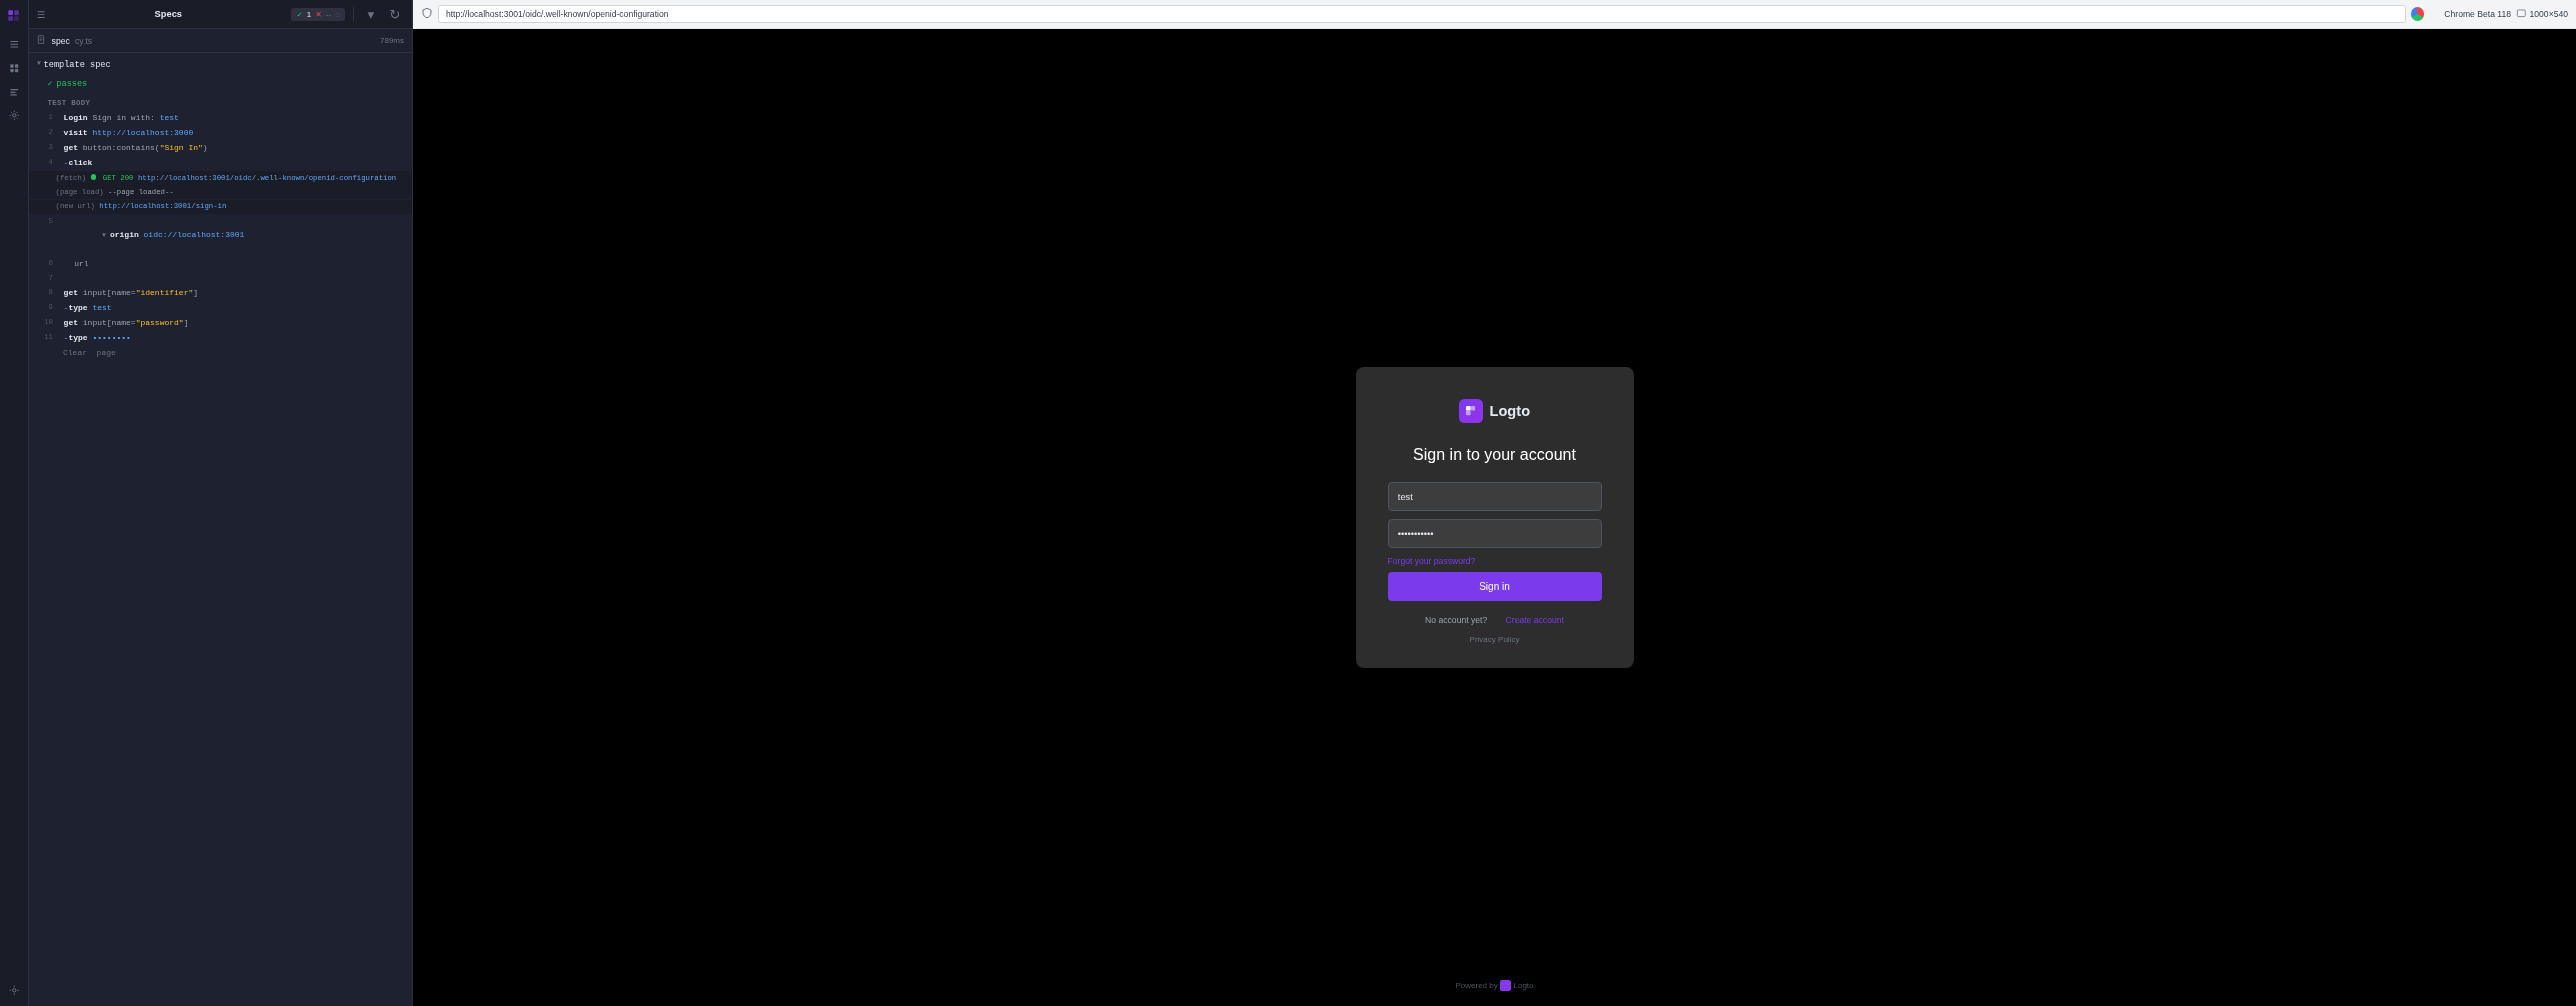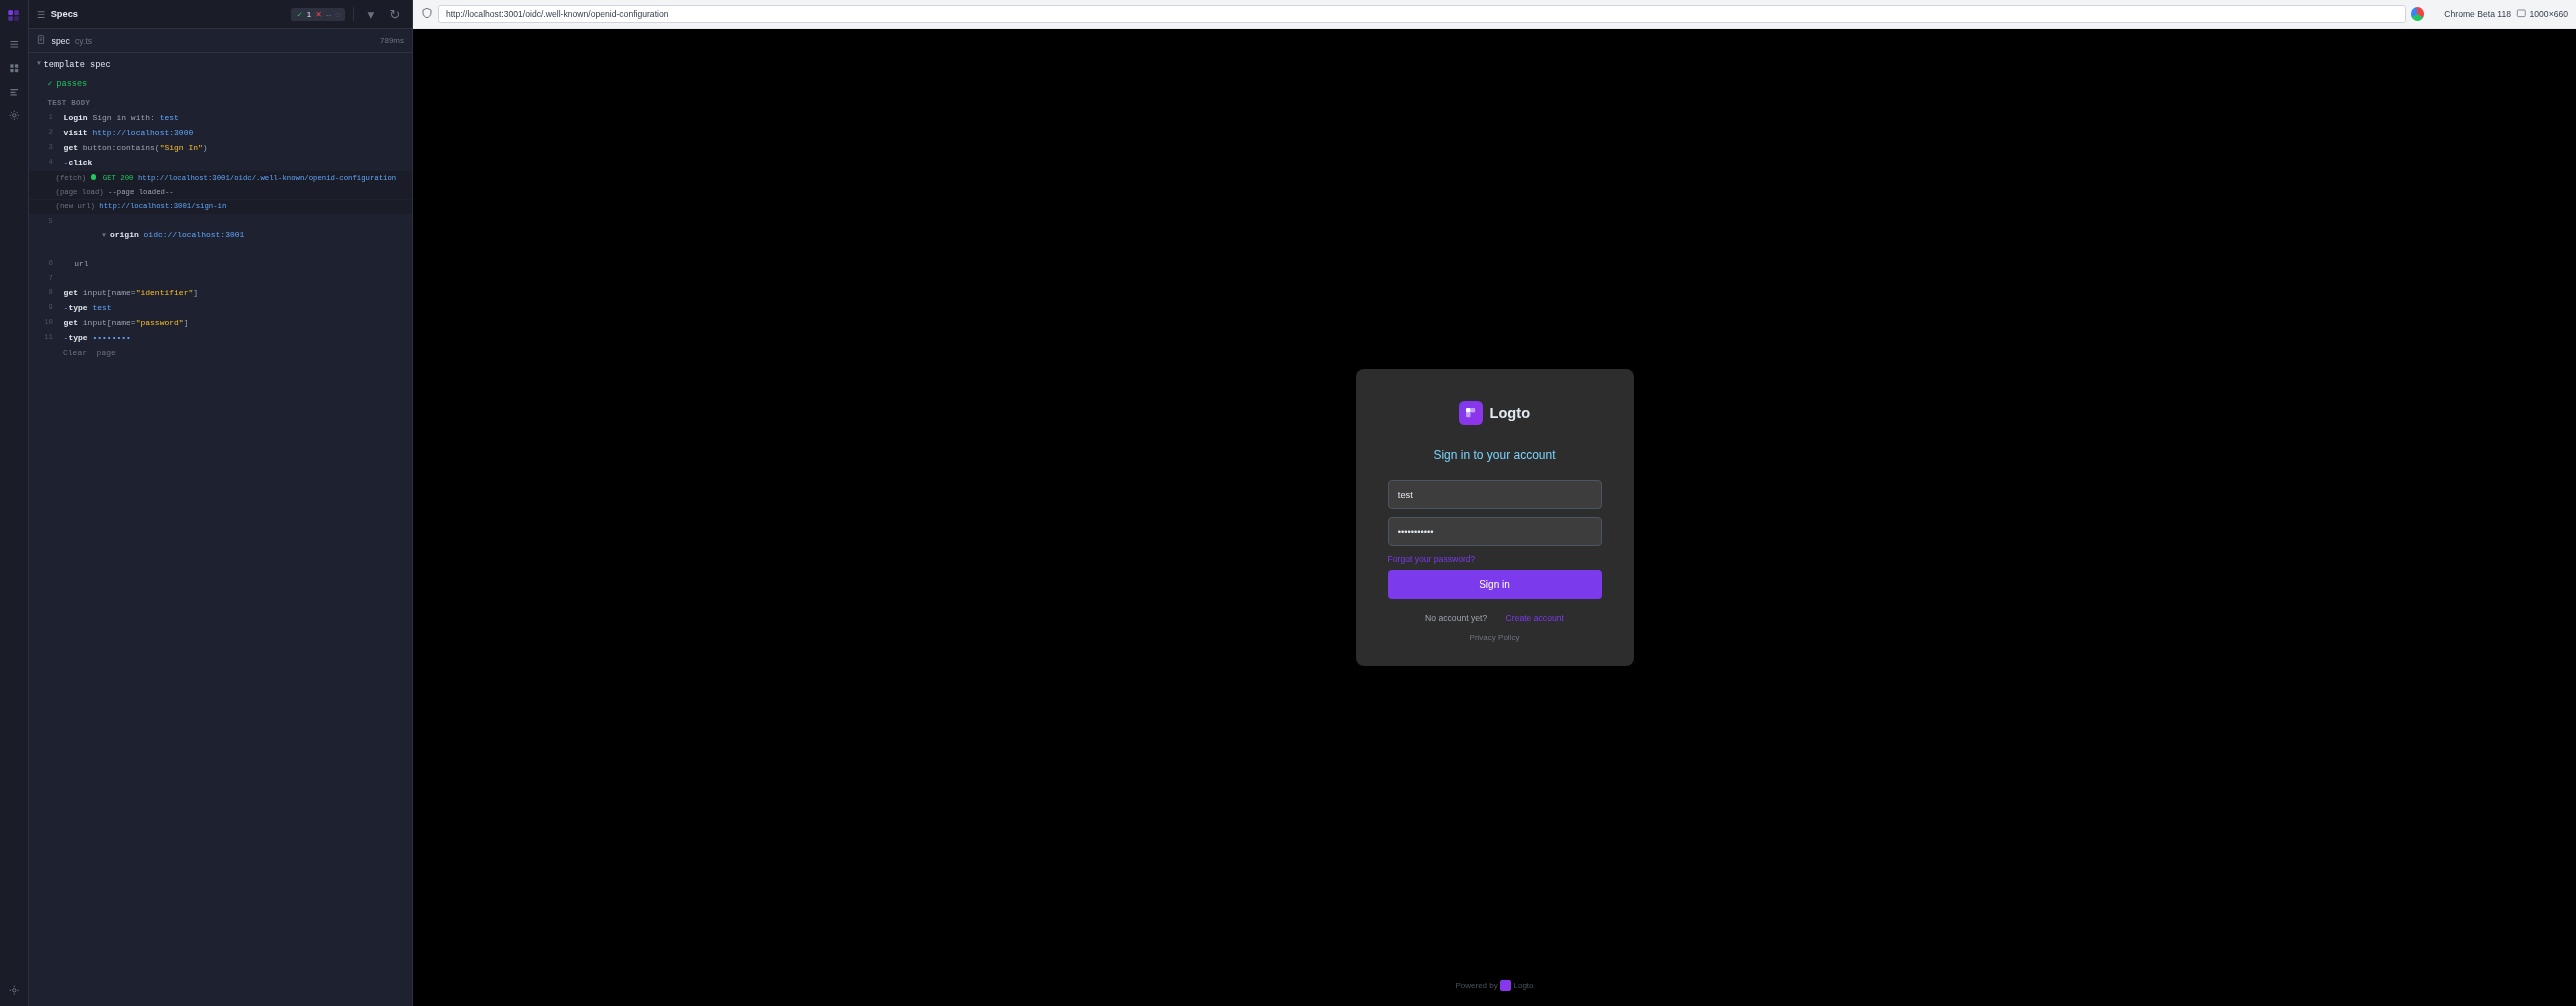--- a/index.html
+++ b/index.html
@@ -58,20 +58,21 @@
       align-items: center;
       padding: 0 8px;
       gap: 5.3px;
       border-bottom: 0.7px solid #2d3140;
     }
     .toolbar-title {
       color: #e2e8f0;
       font-weight: 600;
       font-size: 9.3px;
       flex: 1;
+      text-align: center;
     }
     .toolbar-badge {
       display: flex;
       align-items: center;
       gap: 4px;
       background: #2d3140;
       border-radius: 2.6px;
       padding: 2px 5.3px;
       font-size: 8px;
     }
@@ -252,22 +253,22 @@
       justify-content: center;
       color: #fff;
       font-size: 12px;
     }
     .logto-name {
       color: #e2e8f0;
       font-size: 14.6px;
       font-weight: 600;
     }
     .modal-title {
-      color: #7dd3fc;
-      font-size: 12px;
+      color: #ffffff;
+      font-size: 16px;
       font-weight: 500;
       margin-bottom: 18.5px;
       margin-top: 10px;
     }
     .modal-input {
       width: 100%;
       height: 29px;
       background: #3d3d3d;
       border: 0.7px solid #4b5563;
       border-radius: 4px;
@@ -527,21 +528,21 @@
     <div class="browser-chrome-info">
       <div class="chrome-circle"></div>
       <span>Chrome Beta 118</span>
     </div>
     <div style="display:flex;align-items:center;gap:2.6px;">
       <span style="color:#6b7280; font-size:9.3px;">
         <svg width="10.6" height="10.6" viewBox="0 0 16 16" fill="none">
           <rect x="2" y="3" width="12" height="10" rx="1.5" stroke="#6b7280" stroke-width="1.2"></rect>
         </svg>
       </span>
-      <span style="color:#374151; font-size:8.6px;">1000×660</span>
+      <span style="color:#374151; font-size:8.6px;">1000×540</span>
     </div>
   </div>
 
   <div class="browser-content">
 
     <div class="login-modal">
 
       <div class="logto-logo">
         <div class="logto-icon">
           <svg width="13.2" height="13.2" viewBox="0 0 20 20" fill="white">

